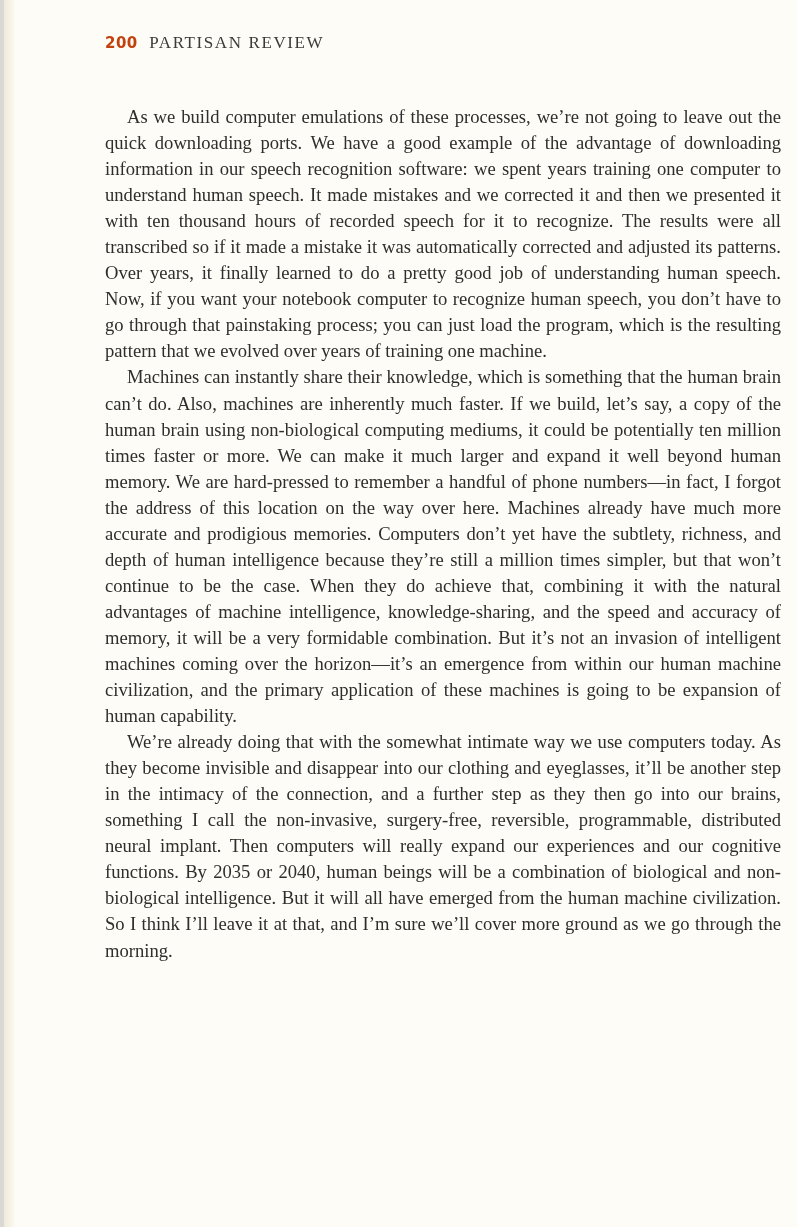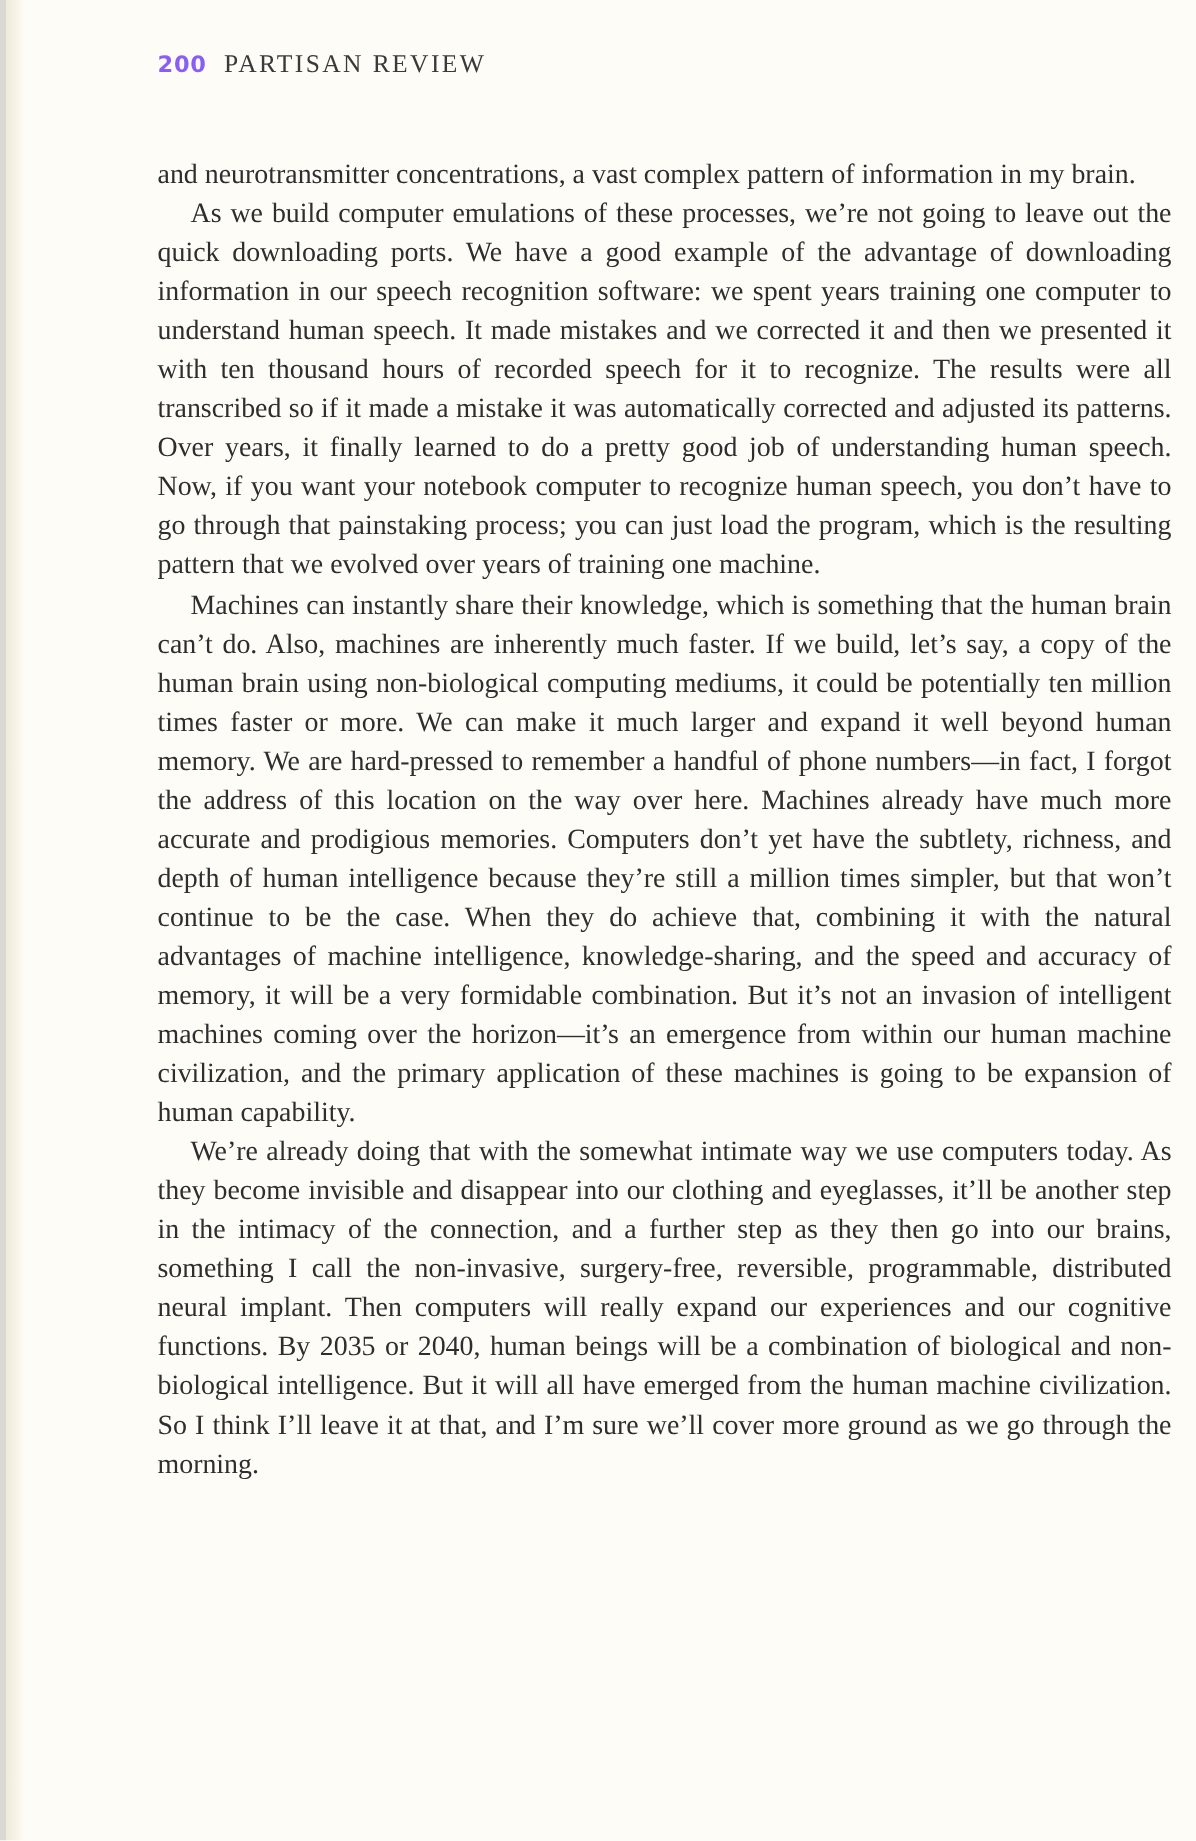--- a/index.html
+++ b/index.html
@@ -39,21 +39,21 @@
       letter-spacing: 1.2px;
       color: #3a3a3a;
       white-space: nowrap;
     }
     .running-head .page-number {
       font-family: "DejaVu Sans", "Liberation Sans", sans-serif;
       font-weight: bold;
       font-size: 15px;
       letter-spacing: 0.5px;
       margin-right: 6px;
-      color: #8b5cf6;
+      color: #c2410c;
     }
     .running-head .journal-title {
       font-family: Liberation Serif, serif;
       letter-spacing: 1.6px;
     }
     .body-text {
       position: absolute;
       left: 105px;
       top: 104px;
       width: 676px;
@@ -75,17 +75,16 @@
 
 <div class="page-edge"></div>
 <div class="page-gutter"></div>
 
 <div class="running-head">
   <span class="page-number">200</span>
   <span class="journal-title">PARTISAN REVIEW</span>
 </div>
 
 <div class="body-text">
-  <p>and neurotransmitter concentrations, a vast complex pattern of information in my brain.</p>
   <p class="indent">As we build computer emulations of these processes, we’re not going to leave out the quick downloading ports. We have a good example of the advantage of downloading information in our speech recognition software: we spent years training one computer to understand human speech. It made mistakes and we corrected it and then we presented it with ten thousand hours of recorded speech for it to recognize. The results were all transcribed so if it made a mistake it was automatically corrected and adjusted its patterns. Over years, it finally learned to do a pretty good job of understanding human speech. Now, if you want your notebook computer to recognize human speech, you don’t have to go through that painstaking process; you can just load the program, which is the resulting pattern that we evolved over years of training one machine.</p>
   <p class="indent">Machines can instantly share their knowledge, which is something that the human brain can’t do. Also, machines are inherently much faster. If we build, let’s say, a copy of the human brain using non-biological computing mediums, it could be potentially ten million times faster or more. We can make it much larger and expand it well beyond human memory. We are hard-pressed to remember a handful of phone numbers—in fact, I forgot the address of this location on the way over here. Machines already have much more accurate and prodigious memories. Computers don’t yet have the subtlety, richness, and depth of human intelligence because they’re still a million times simpler, but that won’t continue to be the case. When they do achieve that, combining it with the natural advantages of machine intelligence, knowledge-sharing, and the speed and accuracy of memory, it will be a very formidable combination. But it’s not an invasion of intelligent machines coming over the horizon—it’s an emergence from within our human machine civilization, and the primary application of these machines is going to be expansion of human capability.</p>
   <p class="indent">We’re already doing that with the somewhat intimate way we use computers today. As they become invisible and disappear into our clothing and eyeglasses, it’ll be another step in the intimacy of the connection, and a further step as they then go into our brains, something I call the non-invasive, surgery-free, reversible, programmable, distributed neural implant. Then computers will really expand our experiences and our cognitive functions. By 2035 or 2040, human beings will be a combination of biological and non-biological intelligence. But it will all have emerged from the human machine civilization. So I think I’ll leave it at that, and I’m sure we’ll cover more ground as we go through the morning.</p>
 </div>
 
 </body></html>

